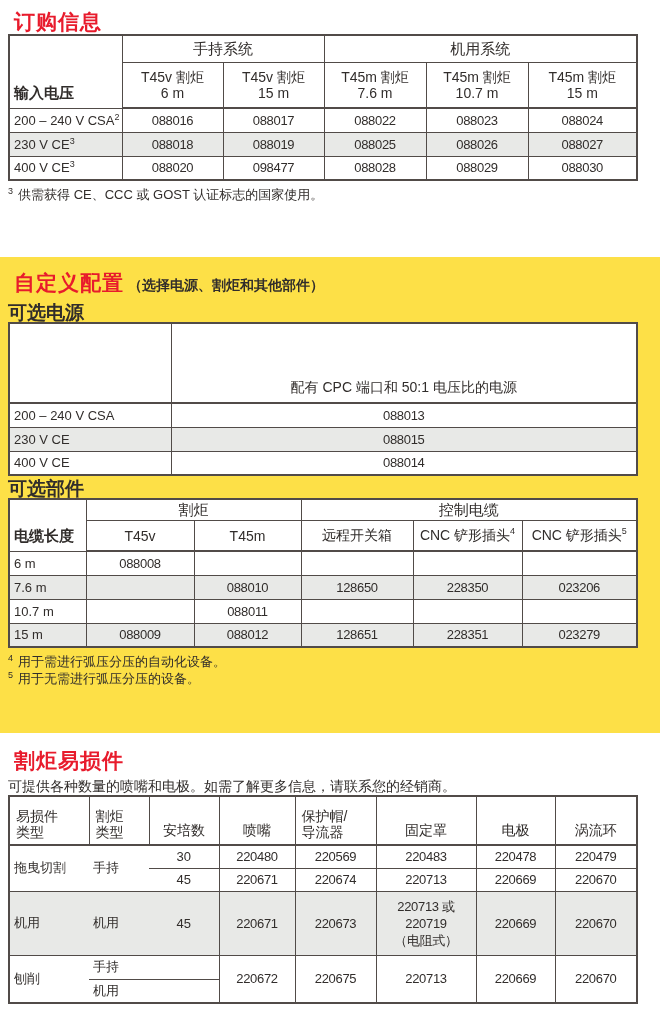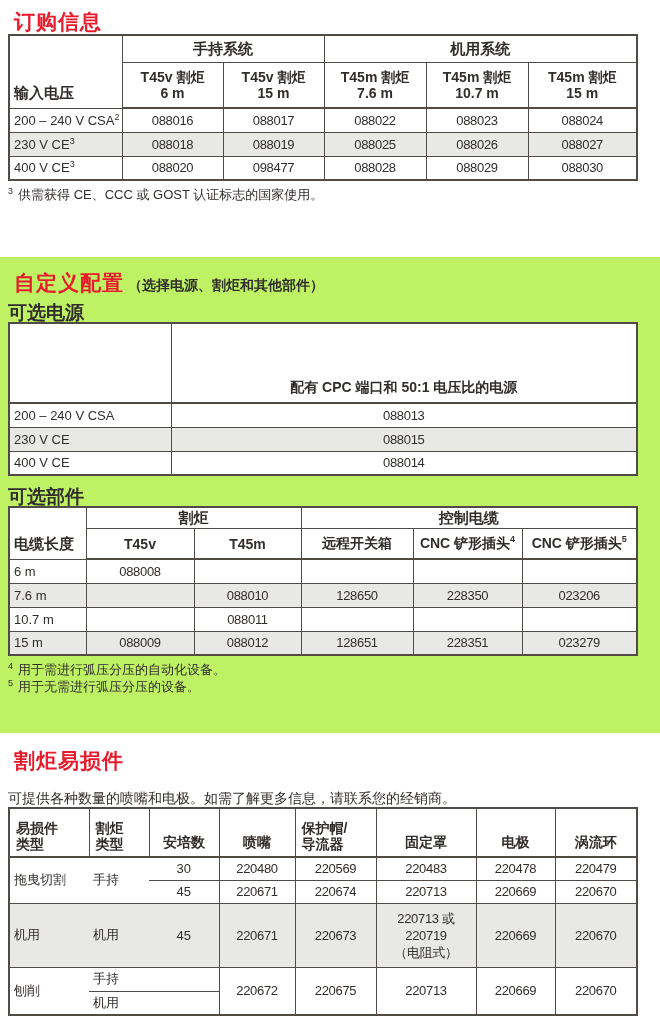--- a/index.html
+++ b/index.html
@@ -1,27 +1,27 @@
 <!DOCTYPE html>
 <html><head>
 <meta charset="utf-8">
 <style>
   html,body{margin:0;padding:0;background:#fff;}
   body{width:660px;height:1020px;font-family:"Liberation Sans","DejaVu Sans",sans-serif;color:#312d2b;overflow:hidden;}
   .sec{box-sizing:border-box;overflow:hidden;}
   .s1{height:257px;padding-top:10px;}
-  .s2{height:476px;background:#bef264;padding-top:14px;}
+  .s2{height:476px;background:#fde047;padding-top:14px;}
   .s3{height:287px;padding-top:16px;}
   .title{margin:0 0 0 14px;font-size:21px;line-height:24px;font-weight:bold;color:#e81b2c;letter-spacing:1px;}
   .title-note{font-size:14px;font-weight:bold;color:#312d2b;letter-spacing:0;margin-left:4px;}
   .subhead{margin:7px 0 0 8px;font-size:19px;line-height:18px;font-weight:bold;}
-  .intro{margin:16px 0 0 8px;font-size:14px;line-height:18px;}
+  .intro{margin:4px 0 0 8px;font-size:14px;line-height:18px;}
   table.t{border-collapse:collapse;table-layout:fixed;width:628px;margin:0 0 0 8px;background:#fff;border:2px solid #514b48;}
   .t th,.t td{border:1px solid #514b48;padding:0;font-size:13px;text-align:center;vertical-align:middle;overflow:hidden;}
-  .t th{font-weight:bold;font-size:14px;}
+  .t th{font-weight:normal;font-size:14px;}
   .t thead tr.hlast th{border-bottom:2px solid #514b48;}
   .t .lbl{text-align:left;padding-left:4px;font-weight:normal;}
   .t th.lbl{font-weight:bold;}
   .t .bottom{vertical-align:bottom;padding-bottom:5px;}
   tr.shade td{background:#e8e9e7;}
   .num{letter-spacing:-0.3px;}
   sup{font-size:9px;line-height:0;}
   .two-line span{display:block;line-height:16px;}
   .fn{margin:5px 0 0 8px;font-size:13px;}
   .fn div{line-height:17px;}
@@ -43,21 +43,21 @@
   .t4 th.two-line{text-align:left;padding-left:6px;}
   .t4 tbody tr.r-sub{height:23px;}
   .t4 tbody tr.r-mech{height:64px;}
   .t4 tbody tr.r-g{height:24px;}
   .t4 .nr{border-right:none;}
   .t4 .nl{border-left:none;}
   .t4 .cap3 span{display:block;line-height:17px;}
   .mt11{margin-top:11px;}
   .mt9{margin-top:9px;}
   .mt7{margin-top:7px;}
-  .mt16{margin-top:12px;}
+  .mt16{margin-top:4px;}
 </style>
 </head>
 <body>
 
 <div class="sec s1">
   <h1 class="title">订购信息</h1>
 
   <table class="t t1 mt11">
     <colgroup>
         <col style="width:113px">

